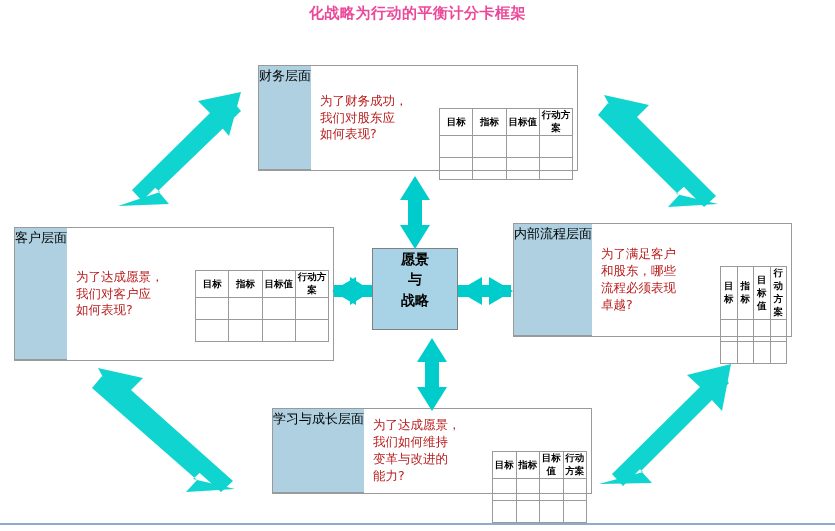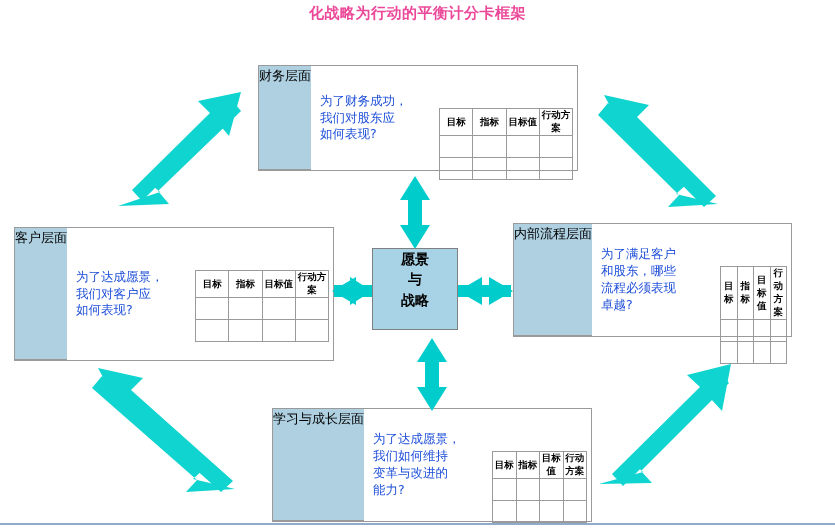--- a/index.html
+++ b/index.html
@@ -67,21 +67,21 @@
   .persp-body {
     display: flex;
     flex-direction: row;
     flex: 1 1 auto;
     align-items: stretch;
   }
   .persp-question {
     box-sizing: border-box;
     font-size: 12.5px;
     line-height: 1.35;
-    color: #1d4ed8;
+    color: #b91c1c;
     padding: 6px 6px 6px 9px;
     display: flex;
     align-items: center;
     flex: 0 0 auto;
     white-space: pre-line;
   }
   .persp-table-wrap {
     flex: 1 1 auto;
     display: flex;
     align-items: flex-start;
@@ -118,21 +118,21 @@
     left: 14px; top: 227px; width: 320px; height: 134px;
   }
   #box-customer .persp-question { width: 128px; }
 
   #box-internal {
     left: 513px; top: 223px; width: 279px; height: 114px;
   }
   #box-internal .persp-question { width: 128px; }
 
   #box-learning {
-    left: 272px; top: 408px; width: 320px; height: 114px;
+    left: 272px; top: 408px; width: 320px; height: 86px;
   }
   #box-learning .persp-question { width: 128px; }
 
   
   #box-vision {
     position: absolute;
     left: 372px; top: 248px;
     width: 86px; height: 82px;
     box-sizing: border-box;
     background: #a8d3e6;

